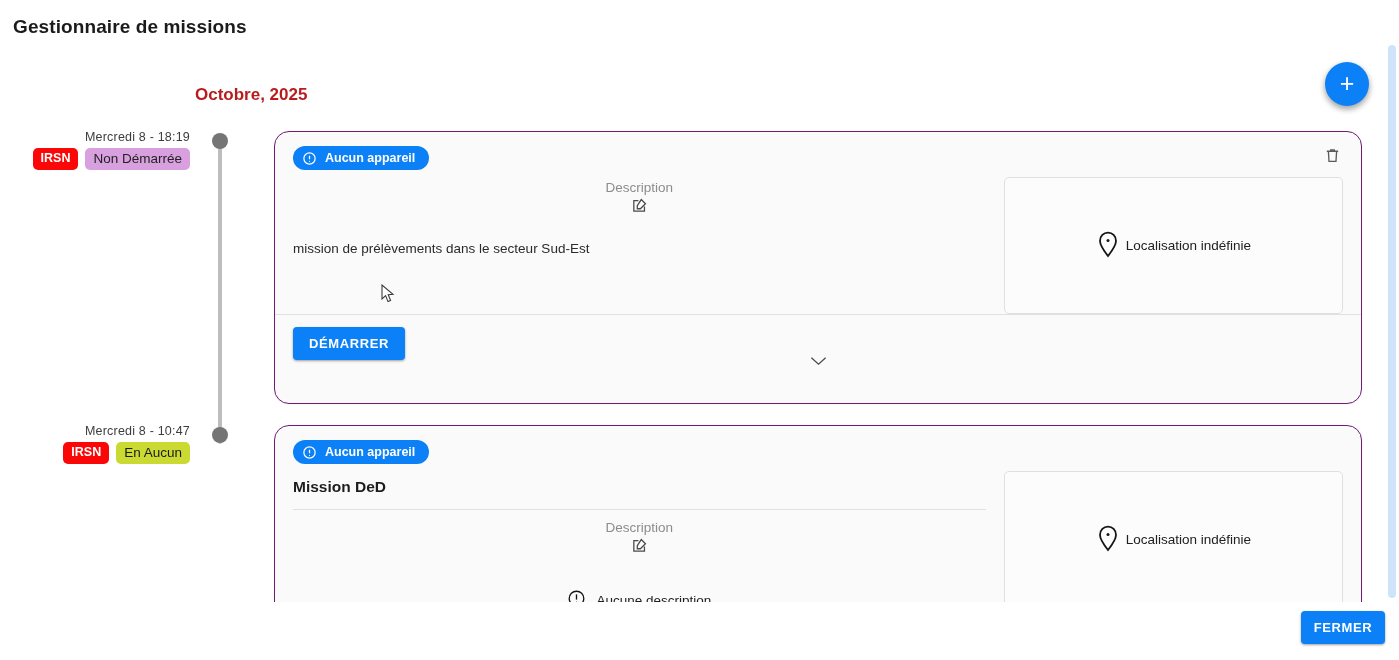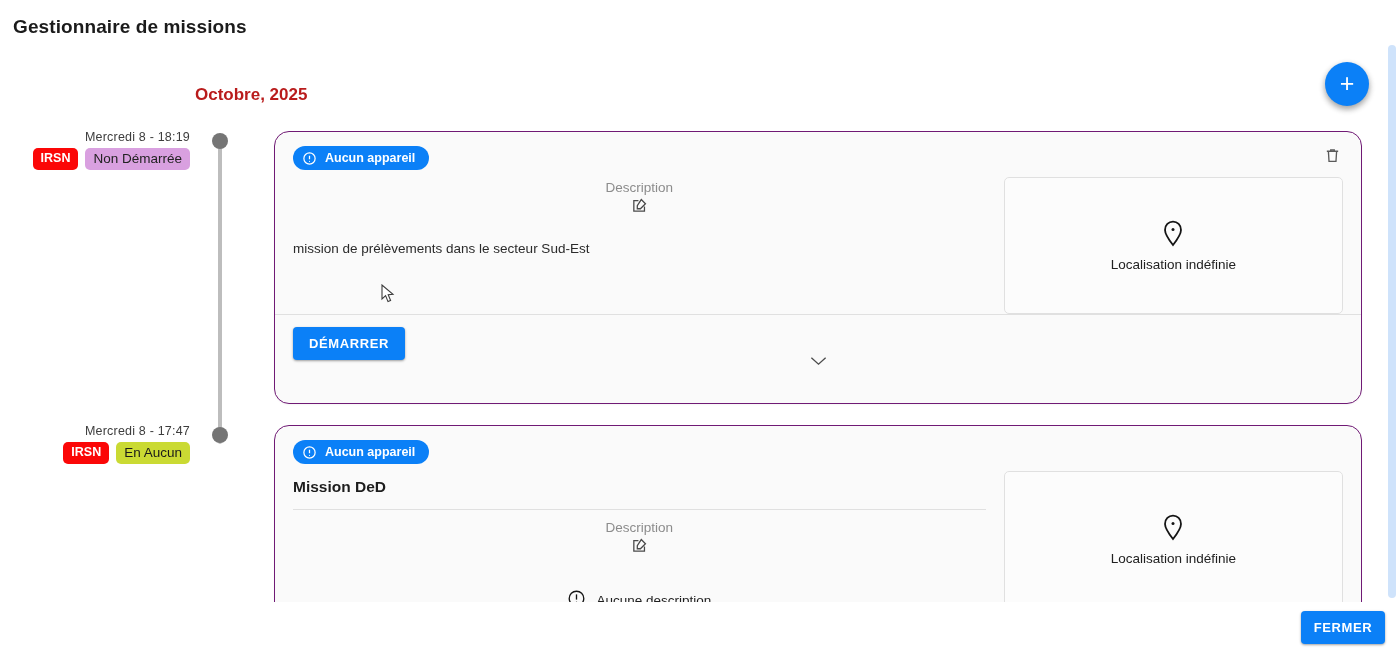--- a/index.html
+++ b/index.html
@@ -180,21 +180,21 @@
     padding: 26px 0 22px 0;
   }
 
   .loc-panel {
     width: 340px;
     height: 137px;
     border: 1px solid #e0e0e0;
     border-radius: 5px;
     background: #fcfcfc;
     margin-top: 7px;
-    display: flex; flex-direction: column;
+    display: flex; 
     align-items: center; justify-content: center;
     gap: 6px;
     cursor: pointer;
   }
   .loc-text { font-size: 13.5px; color: #212121; }
 
   .card-footer {
     border-top: 1px solid #e0e0e0;
     position: relative;
     height: 66px;
@@ -334,21 +334,21 @@
         <span>
           <svg width="19" height="12" viewBox="0 0 24 14" fill="none" stroke="#4c4c4c" stroke-width="1.7">
             <path d="M3 3l9 8 9-8"></path>
           </svg>
         </span>
       </button>
     </div>
   </div>
 
   <div class="meta" style="left:0px; top:379px;">
-    <div class="stamp">Mercredi 8 - 17:47</div>
+    <div class="stamp">Mercredi 8 - 10:47</div>
     <div class="chips">
       <span class="chip chip-org">IRSN</span>
       <span class="chip chip-status-running">En Aucun</span>
     </div>
   </div>
 
   <div class="card" style="top:380px; height:273px;">
     <div class="card-top">
       <span class="device-chip">
         <span>

